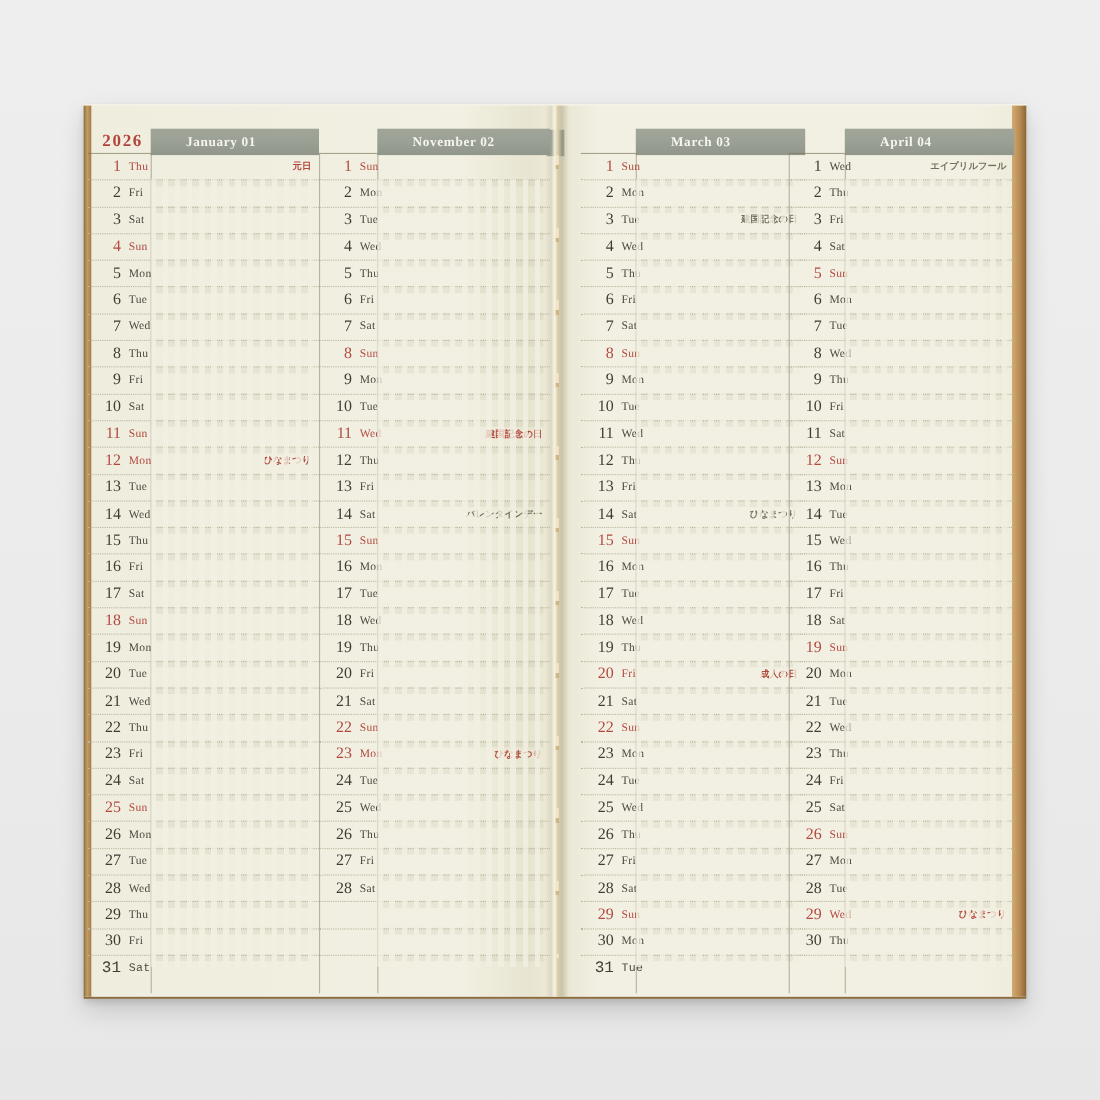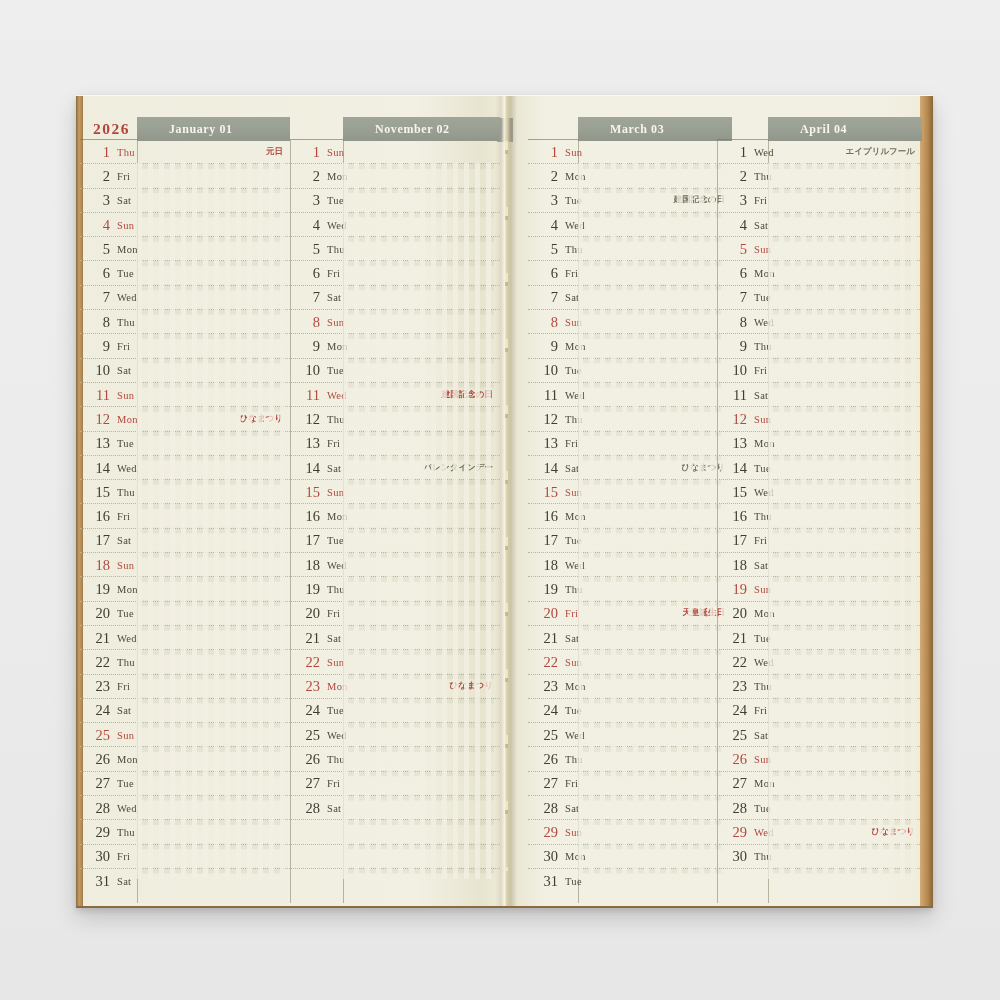--- a/index.html
+++ b/index.html
@@ -38,21 +38,21 @@
   .month{position:absolute;top:117px;height:788px;}
   .mband{position:absolute;top:0;height:24px;left:var(--dcw);right:0;box-sizing:border-box;
          background:linear-gradient(180deg,#a0a59a 0%,#99a093 55%,#90968a 100%);
          color:#f6f5ec;font-weight:bold;font-size:12px;line-height:24px;
          padding-left:32px;letter-spacing:.6px;}
   .mtopline{position:absolute;left:0;top:22px;width:var(--dcw);height:1px;background:rgba(125,118,92,.65);}
   .mdiv{position:absolute;left:var(--dcw);top:23px;bottom:2px;width:1px;background:rgba(125,118,92,.5);}
   .mleft{position:absolute;left:0;top:23px;bottom:2px;width:1px;background:rgba(125,118,92,.5);}
   .mrows{position:absolute;top:23px;left:0;right:0;}
   .row{height:24.3px;border-bottom:1px dotted #b9b69e;position:relative;box-sizing:border-box;}
-  .row:last-child{border-bottom:none;}
+  .row:last-child{border-bottom:none;font-family:Liberation Mono, monospace;}
   .num{position:absolute;left:8px;width:22px;text-align:right;top:50%;transform:translateY(-50%);
        font-size:14.5px;color:#3f3d32;}
   .dow{position:absolute;left:37px;top:50%;transform:translateY(-50%);
        font-size:10.5px;color:#4b4940;letter-spacing:.3px;}
   .row.red .num,.row.red .dow{color:#b2483f;}
   .note{position:absolute;right:7px;top:50%;transform:translateY(-50%);
         font-size:8.5px;color:#b2483f;font-family:"DejaVu Sans",sans-serif;white-space:nowrap;font-weight:bold;}
   .note.ev{color:#73715e;}
 
   
@@ -425,21 +425,21 @@
           <span class="num">18</span>
           <span class="dow">Wed</span>
         </div>
         <div class="row">
           <span class="num">19</span>
           <span class="dow">Thu</span>
         </div>
         <div class="row red">
           <span class="num">20</span>
           <span class="dow">Fri</span>
-          <span class="note">天皇誕生日</span>
+          <span class="note">成人の日</span>
         </div>
         <div class="row">
           <span class="num">21</span>
           <span class="dow">Sat</span>
         </div>
         <div class="row red">
           <span class="num">22</span>
           <span class="dow">Sun</span>
         </div>
         <div class="row">

